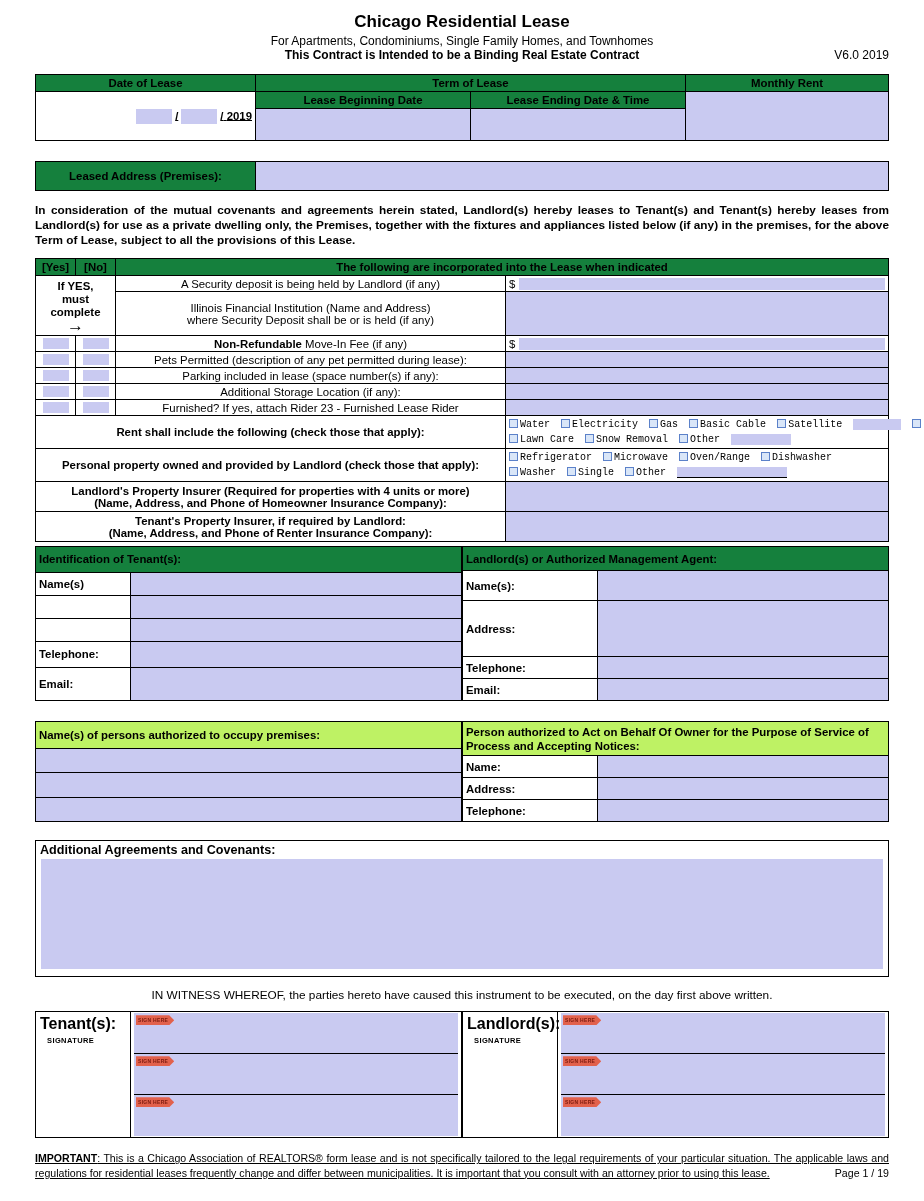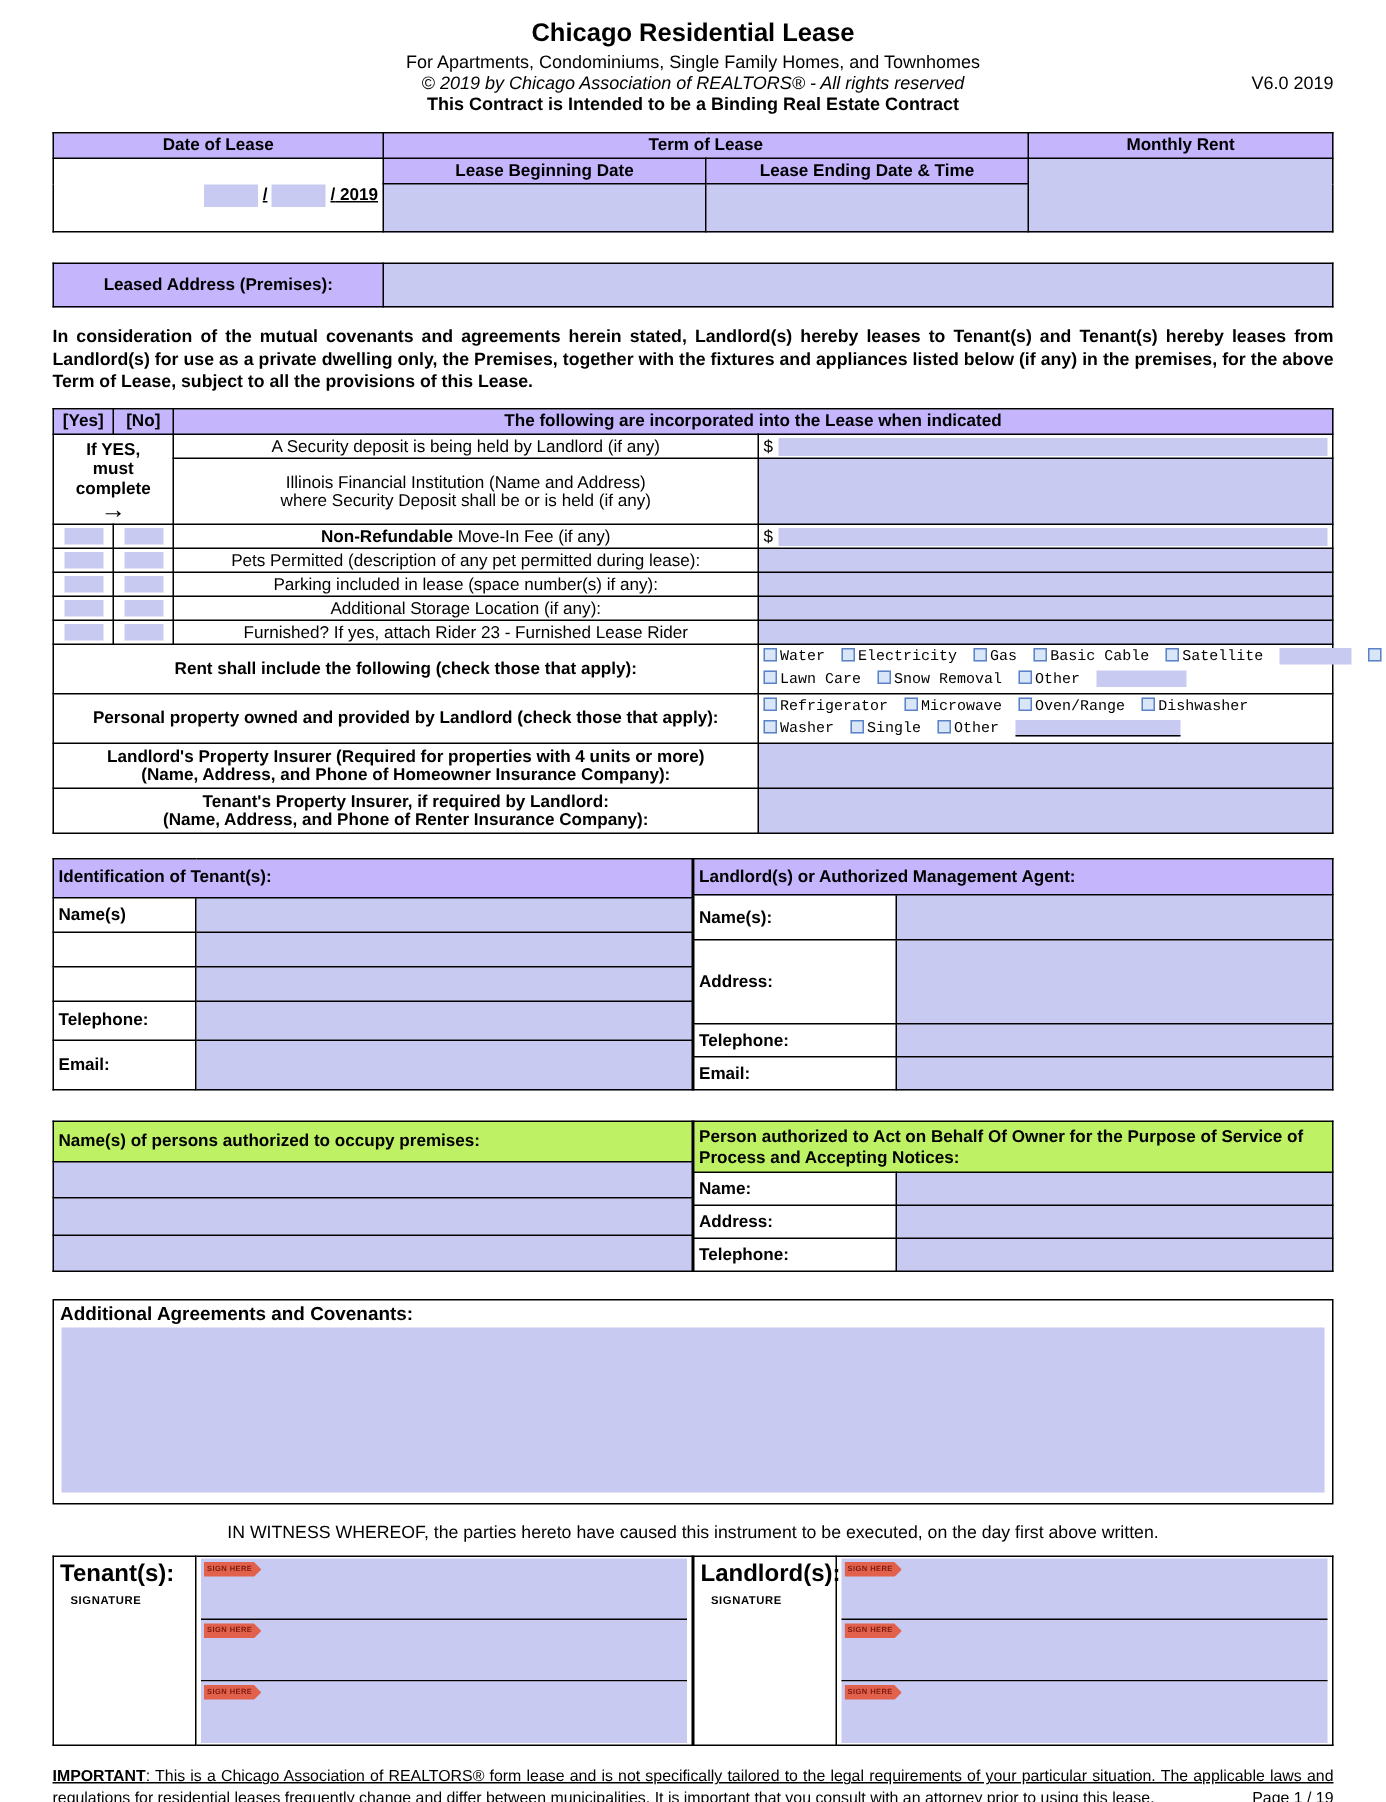--- a/index.html
+++ b/index.html
@@ -11,21 +11,21 @@
   .header { position: relative; text-align: center; padding-top: 4px; }
   .h-title { font-size: 17px; font-weight: bold; }
   .h-sub { font-size: 12px; margin-top: 2px; }
   .h-copy { font-size: 12px; font-style: italic; }
   .h-bind { font-size: 12px; font-weight: bold; }
   .h-version { position: absolute; right: 0; top: 40px; font-size: 12px; }
 
   
   table.grid { border-collapse: collapse; width: 100%; table-layout: fixed; }
   table.grid td { border: 1px solid #000; font-size: 11.4px; padding: 1px 3px; vertical-align: middle; }
-  .hdr { background: #c4b5fd; font-weight: bold; text-align: center; font-size: 11.8px; }
+  .hdr { background: #15803d; font-weight: bold; text-align: center; font-size: 11.8px; }
   .purple { background: #c9caf1; }
   .input { padding: 0; }
   .center { text-align: center; }
 
   .top-table { margin-top: 12px; }
   .tt-h td { height: 17px; }
   .tt-f td { height: 32px; }
   .date-cell { text-align: right; font-weight: bold; font-size: 15px; text-decoration: underline; }
   .date-field { display: inline-block; width: 36px; height: 15px; background: #c9caf1; vertical-align: middle; margin: 0 3px; }
   .slash { font-weight: bold; }
@@ -51,21 +51,21 @@
   .ynbox { display: block; margin: 1px auto; width: 26px; height: 11px; background: #c9caf1; }
   .indent-desc { padding-left: 84px; font-weight: bold; }
   .opts-cell { padding: 1px 4px; }
   .opt-line { white-space: nowrap; font-size: 10px; line-height: 15px; font-family: Liberation Mono, monospace; }
   .opt { margin-right: 5px; white-space: nowrap; }
   .cb { display: inline-block; width: 9px; height: 9px; border: 1px solid #5b81c9; background: #d9e6f8; margin-right: 2px; vertical-align: -1px; }
   .mini-field { display: inline-block; height: 11px; background: #c9caf1; vertical-align: middle; margin-right: 5px; }
   .w48 { width: 48px; } .w60 { width: 60px; } .w110 { width: 110px; border-bottom: 1px solid #000; }
 
   .cols { display: flex; justify-content: space-between; }
-  .m16 { margin-top: 16px; } .m20 { margin-top: 20px; }
+  .m16 { margin-top: 4px; } .m20 { margin-top: 20px; }
   .col-l { width: 400px; } .col-r { width: 420px; } .col-ls { width: 425px; }
   .box-title td { height: 24px; font-size: 12.8px; font-weight: bold; text-align: left; padding-left: 5px; }
   .lbl { font-weight: bold; font-size: 11.8px; padding-left: 5px; }
   .r22 td { height: 22px; } .r24 td { height: 24px; } .r26 td { height: 30px; }
   .r32 td { height: 32px; } .r56 td { height: 56px; }
   .wh-title td { background: #bef264; }
   .agent-title { font-weight: bold; font-size: 11.6px; line-height: 1.25; padding: 2px 5px; height: 34px; }
   .occ-title td { height: 26px; font-size: 12.4px; font-weight: bold; padding-left: 5px; }
 
   .cov-box { border: 1px solid #000; margin-top: 18px; padding-bottom: 7px; }
@@ -90,21 +90,20 @@
   .page-num { position: absolute; right: 0; bottom: 0; background: #fff; padding-left: 10px; }
 </style>
 </head>
 <body>
 
 <div class="page">
 
   <div class="header">
     <div class="h-title">Chicago Residential Lease</div>
     <div class="h-sub">For Apartments, Condominiums, Single Family Homes, and Townhomes</div>
-    <div class="h-copy">© 2019 by Chicago Association of REALTORS® - All rights reserved</div>
     <div class="h-bind">This Contract is Intended to be a Binding Real Estate Contract</div>
     <div class="h-version">V6.0 2019</div>
   </div>
 
   <table class="grid top-table">
     <colgroup>
         <col style="width:220px">
         <col style="width:215px">
         <col style="width:215px">
         <col>

